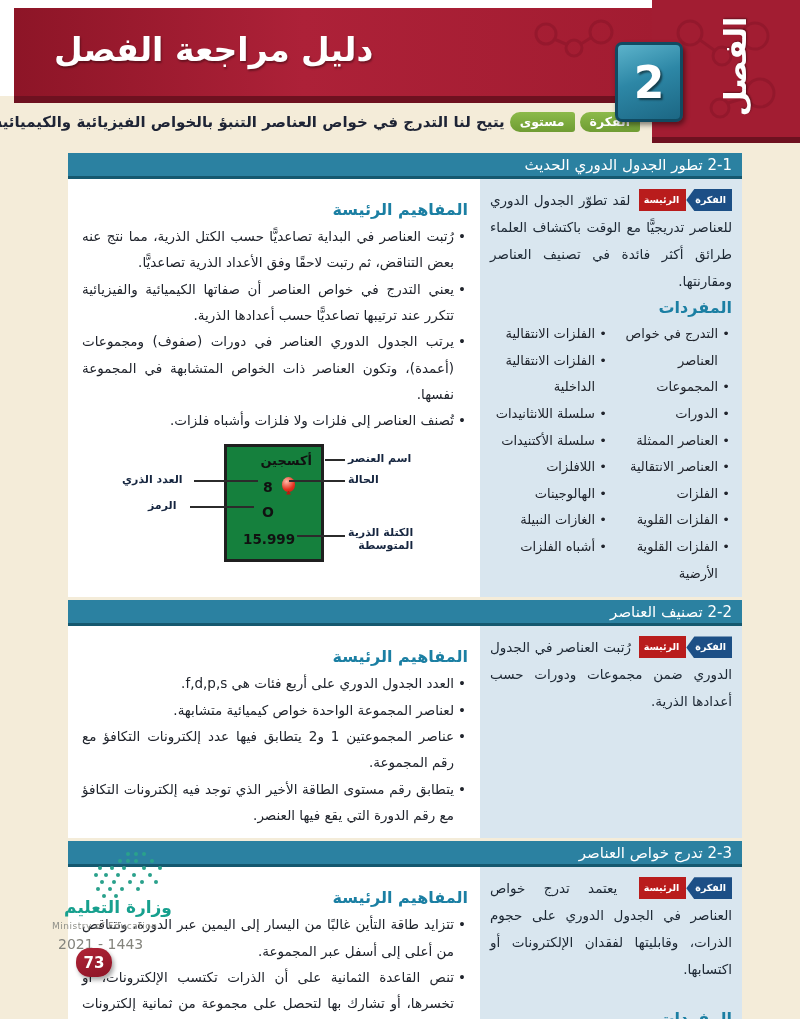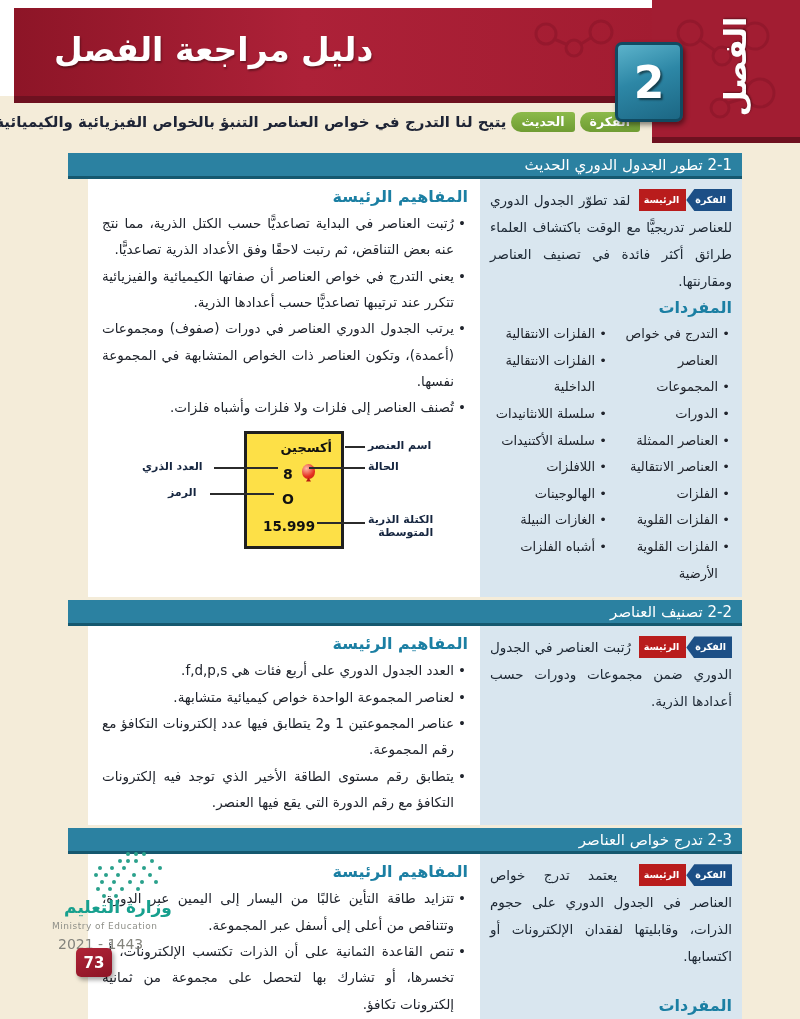--- a/index.html
+++ b/index.html
@@ -29,37 +29,37 @@
           align-items:center;gap:5px;}
   .g-badge{background:linear-gradient(180deg,#8cba4a,#6f9c33);color:#fff;font-size:12.5px;font-weight:bold;
           padding:2px 10px 3px;border-radius:10px 3px 3px 10px;white-space:nowrap;}
   .big-idea-text{font-size:15px;font-weight:600;color:#1e2435;white-space:nowrap;}
   
   .content{position:absolute;left:68px;top:150px;width:674px;}
   .sec-bar{height:23px;background:#2b81a1;border-bottom:3px solid #15586f;color:#fff;direction:rtl;
           font-weight:normal;font-size:15px;display:flex;align-items:center;padding-right:10px;margin-top:3px;}
   .sec-row{display:flex;direction:rtl;align-items:stretch;}
   .idea-col{width:262px;flex:0 0 262px;background:#d9e6ef;padding:8px 10px 10px 10px;box-sizing:border-box;}
-  .concepts-col{flex:1;background:#ffffff;padding:5px 12px 10px 14px;box-sizing:border-box;margin-left:20px;}
+  .concepts-col{flex:1;background:#ffffff;padding:18px 12px 10px 14px;box-sizing:border-box;}
   .idea-text{margin:0;font-size:13.5px;line-height:2.0;text-align:justify;color:#1c2733;}
   .mi-badge{display:inline-flex;vertical-align:middle;margin-left:3px;transform:translateY(-1px);}
   .mi-navy{background:#1c4f86;color:#fff;font-size:9.5px;font-weight:bold;padding:1px 6px 2px 9px;
           clip-path:polygon(0 50%,8px 0,100% 0,100% 100%,8px 100%);}
   .mi-amber{background:#b91c1c;color:#fff;font-size:9.5px;font-weight:bold;padding:1px 7px 2px 5px;}
   .col-heading{color:#1b7fa3;font-weight:bold;font-size:16px;text-align:right;margin:3px 0 4px;}
   ul.bullets{list-style:none;margin:0;padding:0;}
   ul.bullets li{position:relative;padding-right:14px;font-size:13.5px;line-height:1.95;
           text-align:justify;color:#20242c;}
   ul.bullets li::before{content:"\2022";position:absolute;right:2px;top:0;color:#20242c;}
   .vocab-cols{display:flex;direction:rtl;gap:4px;margin-top:2px;}
   .vocab-cols ul{flex:1;}
   .vocab-cols ul.bullets li{font-size:13px;line-height:2.05;text-align:right;}
   
   .diagram{position:relative;height:128px;margin-top:8px;direction:ltr;}
-  .el-box{position:absolute;left:142px;top:2px;width:100px;height:118px;background:#fde047;
+  .el-box{position:absolute;left:142px;top:2px;width:100px;height:118px;background:#15803d;
           border:3px solid #1f1f1f;box-sizing:border-box;}
   .el-box span{position:absolute;font-weight:bold;color:#111;}
   .el-name{top:6px;right:9px;font-size:13px;}
   .el-num{top:32px;left:36px;font-size:14px;}
   .el-sym{top:57px;left:35px;font-size:14px;}
   .el-mass{top:84px;left:16px;font-size:13.5px;}
   .balloon{position:absolute;left:55px;top:30px;width:13px;height:17px;}
   .balloon::before{content:"";position:absolute;left:0;top:0;width:13px;height:15px;
           border-radius:50% 50% 48% 48%;
           background:radial-gradient(circle at 35% 30%,#ffb9a6,#e5301f 60%,#b81b10);}
@@ -68,21 +68,21 @@
   .dlabel{position:absolute;font-size:11px;font-weight:bold;color:#15253f;direction:rtl;white-space:nowrap;}
   .dline{position:absolute;height:2px;background:#2b2b2b;}
   
   .logo-dots{position:absolute;left:90px;top:850px;z-index:6;}
   .ministry-ar{position:absolute;left:52px;top:897px;width:120px;text-align:center;z-index:6;
           color:#17a08e;font-weight:bold;font-size:17px;direction:rtl;margin-left:6px;}
   .ministry-en{position:absolute;left:52px;top:921px;width:120px;text-align:left;z-index:6;
           color:#8f9089;font-size:9px;letter-spacing:.5px;}
   .edition{position:absolute;left:58px;top:936px;z-index:6;color:#83837c;font-size:14px;}
   .page-badge{position:absolute;left:76px;top:948px;width:36px;height:29px;z-index:7;
-          background:linear-gradient(160deg,#b02437,#8c1426);border-radius:5px;
+          background:linear-gradient(160deg,#b02437,#8c1426);border-radius:14px;
           box-shadow:2px 3px 4px rgba(0,0,0,.35);display:flex;align-items:center;justify-content:center;
           color:#fff;font-weight:bold;font-size:15px;}
 </style>
 </head>
 <body>
 
 <div class="page">
 
   <div class="top-white"></div>
   <div class="left-white"></div>
@@ -117,21 +117,21 @@
       <span>الفصل</span>
     </div>
   </div>
 
   <div class="chapter-badge">
     <span>2</span>
   </div>
 
   <div class="big-idea-row">
     <span class="g-badge">الفكرة</span>
-    <span class="g-badge">الحديث</span>
+    <span class="g-badge">مستوى</span>
     <span class="big-idea-text">يتيح لنا التدرج في خواص العناصر التنبؤ بالخواص الفيزيائية والكيميائية لها.</span>
   </div>
 
   <div class="content">
 
     <div class="sec-bar">2-1 تطور الجدول الدوري الحديث</div>
     <div class="sec-row" style="min-height:333px">
       <div class="idea-col">
         <p class="idea-text">
           <span class="mi-badge">

